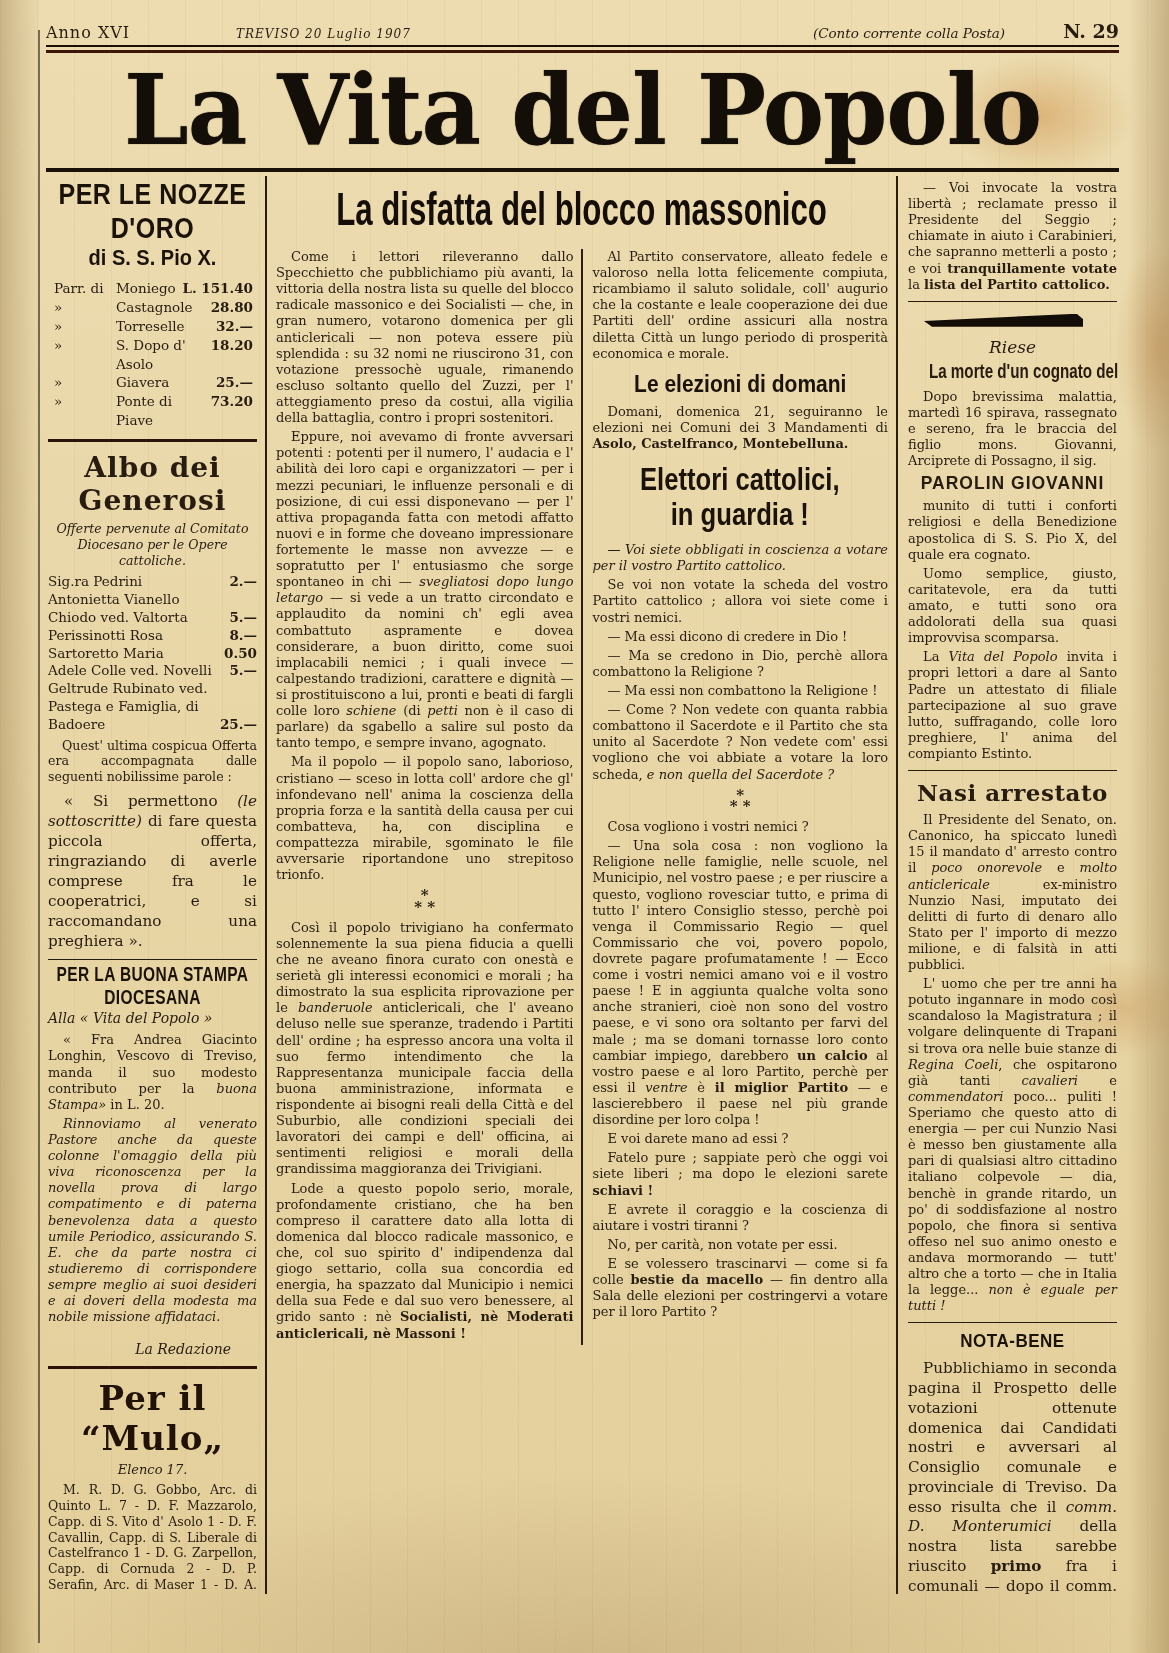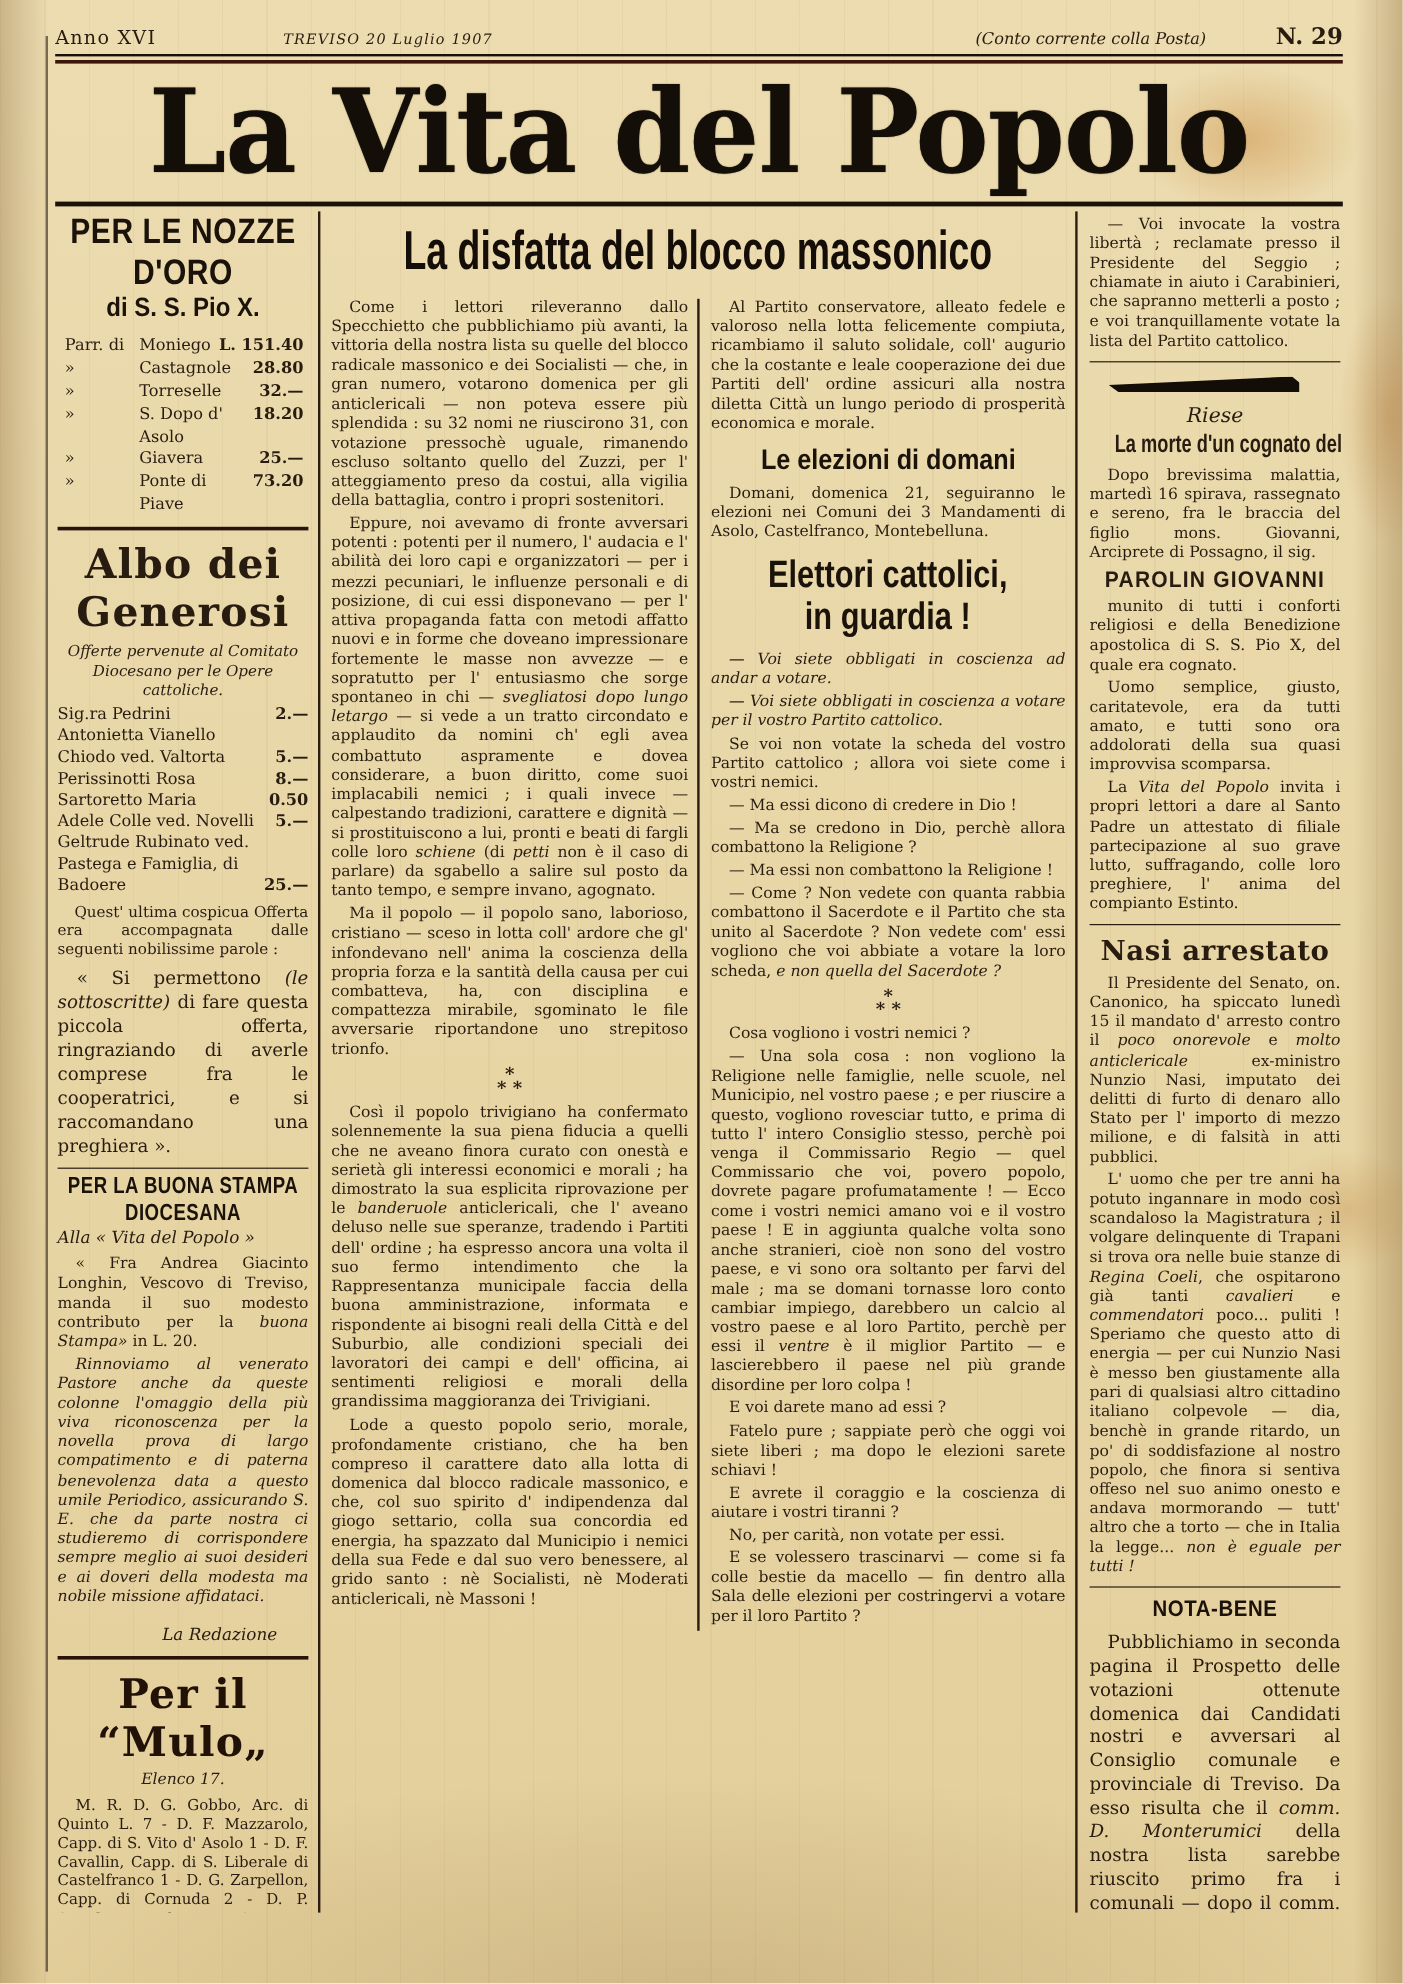--- a/index.html
+++ b/index.html
@@ -43,34 +43,34 @@
   .mid  { flex:1; border-left:2px solid #2b1d10; box-sizing:border-box; }
   .midcols { display:flex; }
   .c2   { width:50%; padding:0 8px 0 9px; }
   .c3   { width:50%; padding:0 8px 0 9px; border-left:2px solid #2b1d10; }
   .c4   { width:264px; border-left:2px solid #2b1d10; padding:4px 2px 0 10px; }
   
   .txt    { font-size:13px; line-height:1.24; text-align:justify; }
   .txt-sm { font-size:12.5px; line-height:1.26; text-align:justify; }
   .txt-lg { font-size:15.2px; line-height:1.3; text-align:justify; }
   .para   { text-indent:15px; margin:0 0 3px; }
-  .seg-b  { font-weight:normal; }
+  .seg-b  { font-weight:bold; }
   .seg-i  { font-style:italic; }
   .rl  { border-top:1.5px solid #2a1c0f; margin:8px 0; }
   .rl2 { border-top:3px solid #29130a; margin:9px 0; }
   
   .t-sans { font-family:"Liberation Sans", sans-serif; font-weight:bold; text-align:center; color:#1b120a; }
   .nozze-t1 { font-size:25px; transform:scaleY(1.18); letter-spacing:0.5px; margin-top:2px; }
   .nozze-t2 { font-size:20px; transform:scaleY(1.1); margin:6px 0 10px; }
   .don-rows { margin:0 4px 2px 6px; }
   .don-row  { display:flex; font-size:13.5px; line-height:1.4; }
   .don-pre  { width:62px; }
   .don-name { flex:1; }
   .don-amt  { font-weight:bold; }
-  .albo-title { font-weight:bold; font-size:34px; text-align:center; letter-spacing:1px; margin:2px 0 4px; }
+  .albo-title { font-weight:bold; font-size:28px; text-align:center; letter-spacing:1px; margin:2px 0 4px; }
   .albo-sub   { font-style:italic; font-size:12.6px; text-align:center; line-height:1.25; margin-bottom:5px; }
   .arow { position:relative; font-size:13.5px; line-height:1.32; padding-right:40px; }
   .arow .don-amt { position:absolute; right:0; bottom:0; }
   .albo-note { font-size:12.6px; line-height:1.25; text-align:justify; text-indent:14px; margin-top:4px; }
   .albo-quote { font-size:15.2px; line-height:1.32; text-align:justify; text-indent:16px; margin:6px 0 2px; }
   .stampa-title { font-size:15.5px; transform:scaleY(1.25); letter-spacing:0.4px; margin:4px 0 6px; }
   .stampa-sub   { font-style:italic; font-size:14px; text-align:left; margin-bottom:6px; }
   .sig { font-style:italic; text-align:right; padding-right:26px; font-size:14px; margin-top:16px; }
   .mulo-title { font-weight:bold; font-size:34px; text-align:center; letter-spacing:1px; margin:2px 0 4px; color:#211107;}
   .elenco { font-style:italic; font-size:13px; text-align:center; margin-bottom:5px; }
@@ -195,21 +195,20 @@
           <div class="txt para"><span>Così il popolo trivigiano ha confermato solennemente la sua piena fiducia a quelli che ne aveano finora curato con onestà e serietà gli interessi economici e morali ; ha dimostrato la sua esplicita riprovazione per le </span><span class="seg-i">banderuole</span><span> anticlericali, che l' aveano deluso nelle sue speranze, tradendo i Partiti dell' ordine ; ha espresso ancora una volta il suo fermo intendimento che la Rappresentanza municipale faccia della buona amministrazione, informata e rispondente ai bisogni reali della Città e del Suburbio, alle condizioni speciali dei lavoratori dei campi e dell' officina, ai sentimenti religiosi e morali della grandissima maggioranza dei Trivigiani.</span></div>
           <div class="txt para"><span>Lode a questo popolo serio, morale, profondamente cristiano, che ha ben compreso il carattere dato alla lotta di domenica dal blocco radicale massonico, e che, col suo spirito d' indipendenza dal giogo settario, colla sua concordia ed energia, ha spazzato dal Municipio i nemici della sua Fede e dal suo vero benessere, al grido santo : nè </span><span class="seg-b">Socialisti, nè Moderati anticlericali, nè Massoni !</span></div>
         </div>
 
         <div class="col c3">
           <div class="txt para">Al Partito conservatore, alleato fedele e valoroso nella lotta felicemente compiuta, ricambiamo il saluto solidale, coll' augurio che la costante e leale cooperazione dei due Partiti dell' ordine assicuri alla nostra diletta Città un lungo periodo di prosperità economica e morale.</div>
           <div class="t-sans h-elezioni">Le elezioni di domani</div>
           <div class="txt para"><span>Domani, domenica 21, seguiranno le elezioni nei Comuni dei 3 Mandamenti di </span><span class="seg-b">Asolo, Castelfranco, Montebelluna.</span></div>
           <div class="t-sans h-elettori1">Elettori cattolici,</div>
           <div class="t-sans h-elettori2">in guardia !</div>
-          <div class="txt para"><span class="seg-i">— Voi siete obbligati in coscienza ad andar a votare.</span></div>
           <div class="txt para"><span class="seg-i">— Voi siete obbligati in coscienza a votare per il vostro Partito cattolico.</span></div>
           <div class="txt para">Se voi non votate la scheda del vostro Partito cattolico ; allora voi siete come i vostri nemici.</div>
           <div class="txt para">— Ma essi dicono di credere in Dio !</div>
           <div class="txt para">— Ma se credono in Dio, perchè allora combattono la Religione ?</div>
           <div class="txt para">— Ma essi non combattono la Religione !</div>
           <div class="txt para"><span>— Come ? Non vedete con quanta rabbia combattono il Sacerdote e il Partito che sta unito al Sacerdote ? Non vedete com' essi vogliono che voi abbiate a votare la loro scheda, </span><span class="seg-i">e non quella del Sacerdote ?</span></div>
           <div class="ast">
             <div>*</div>
             <div>*  *</div>
           </div>

